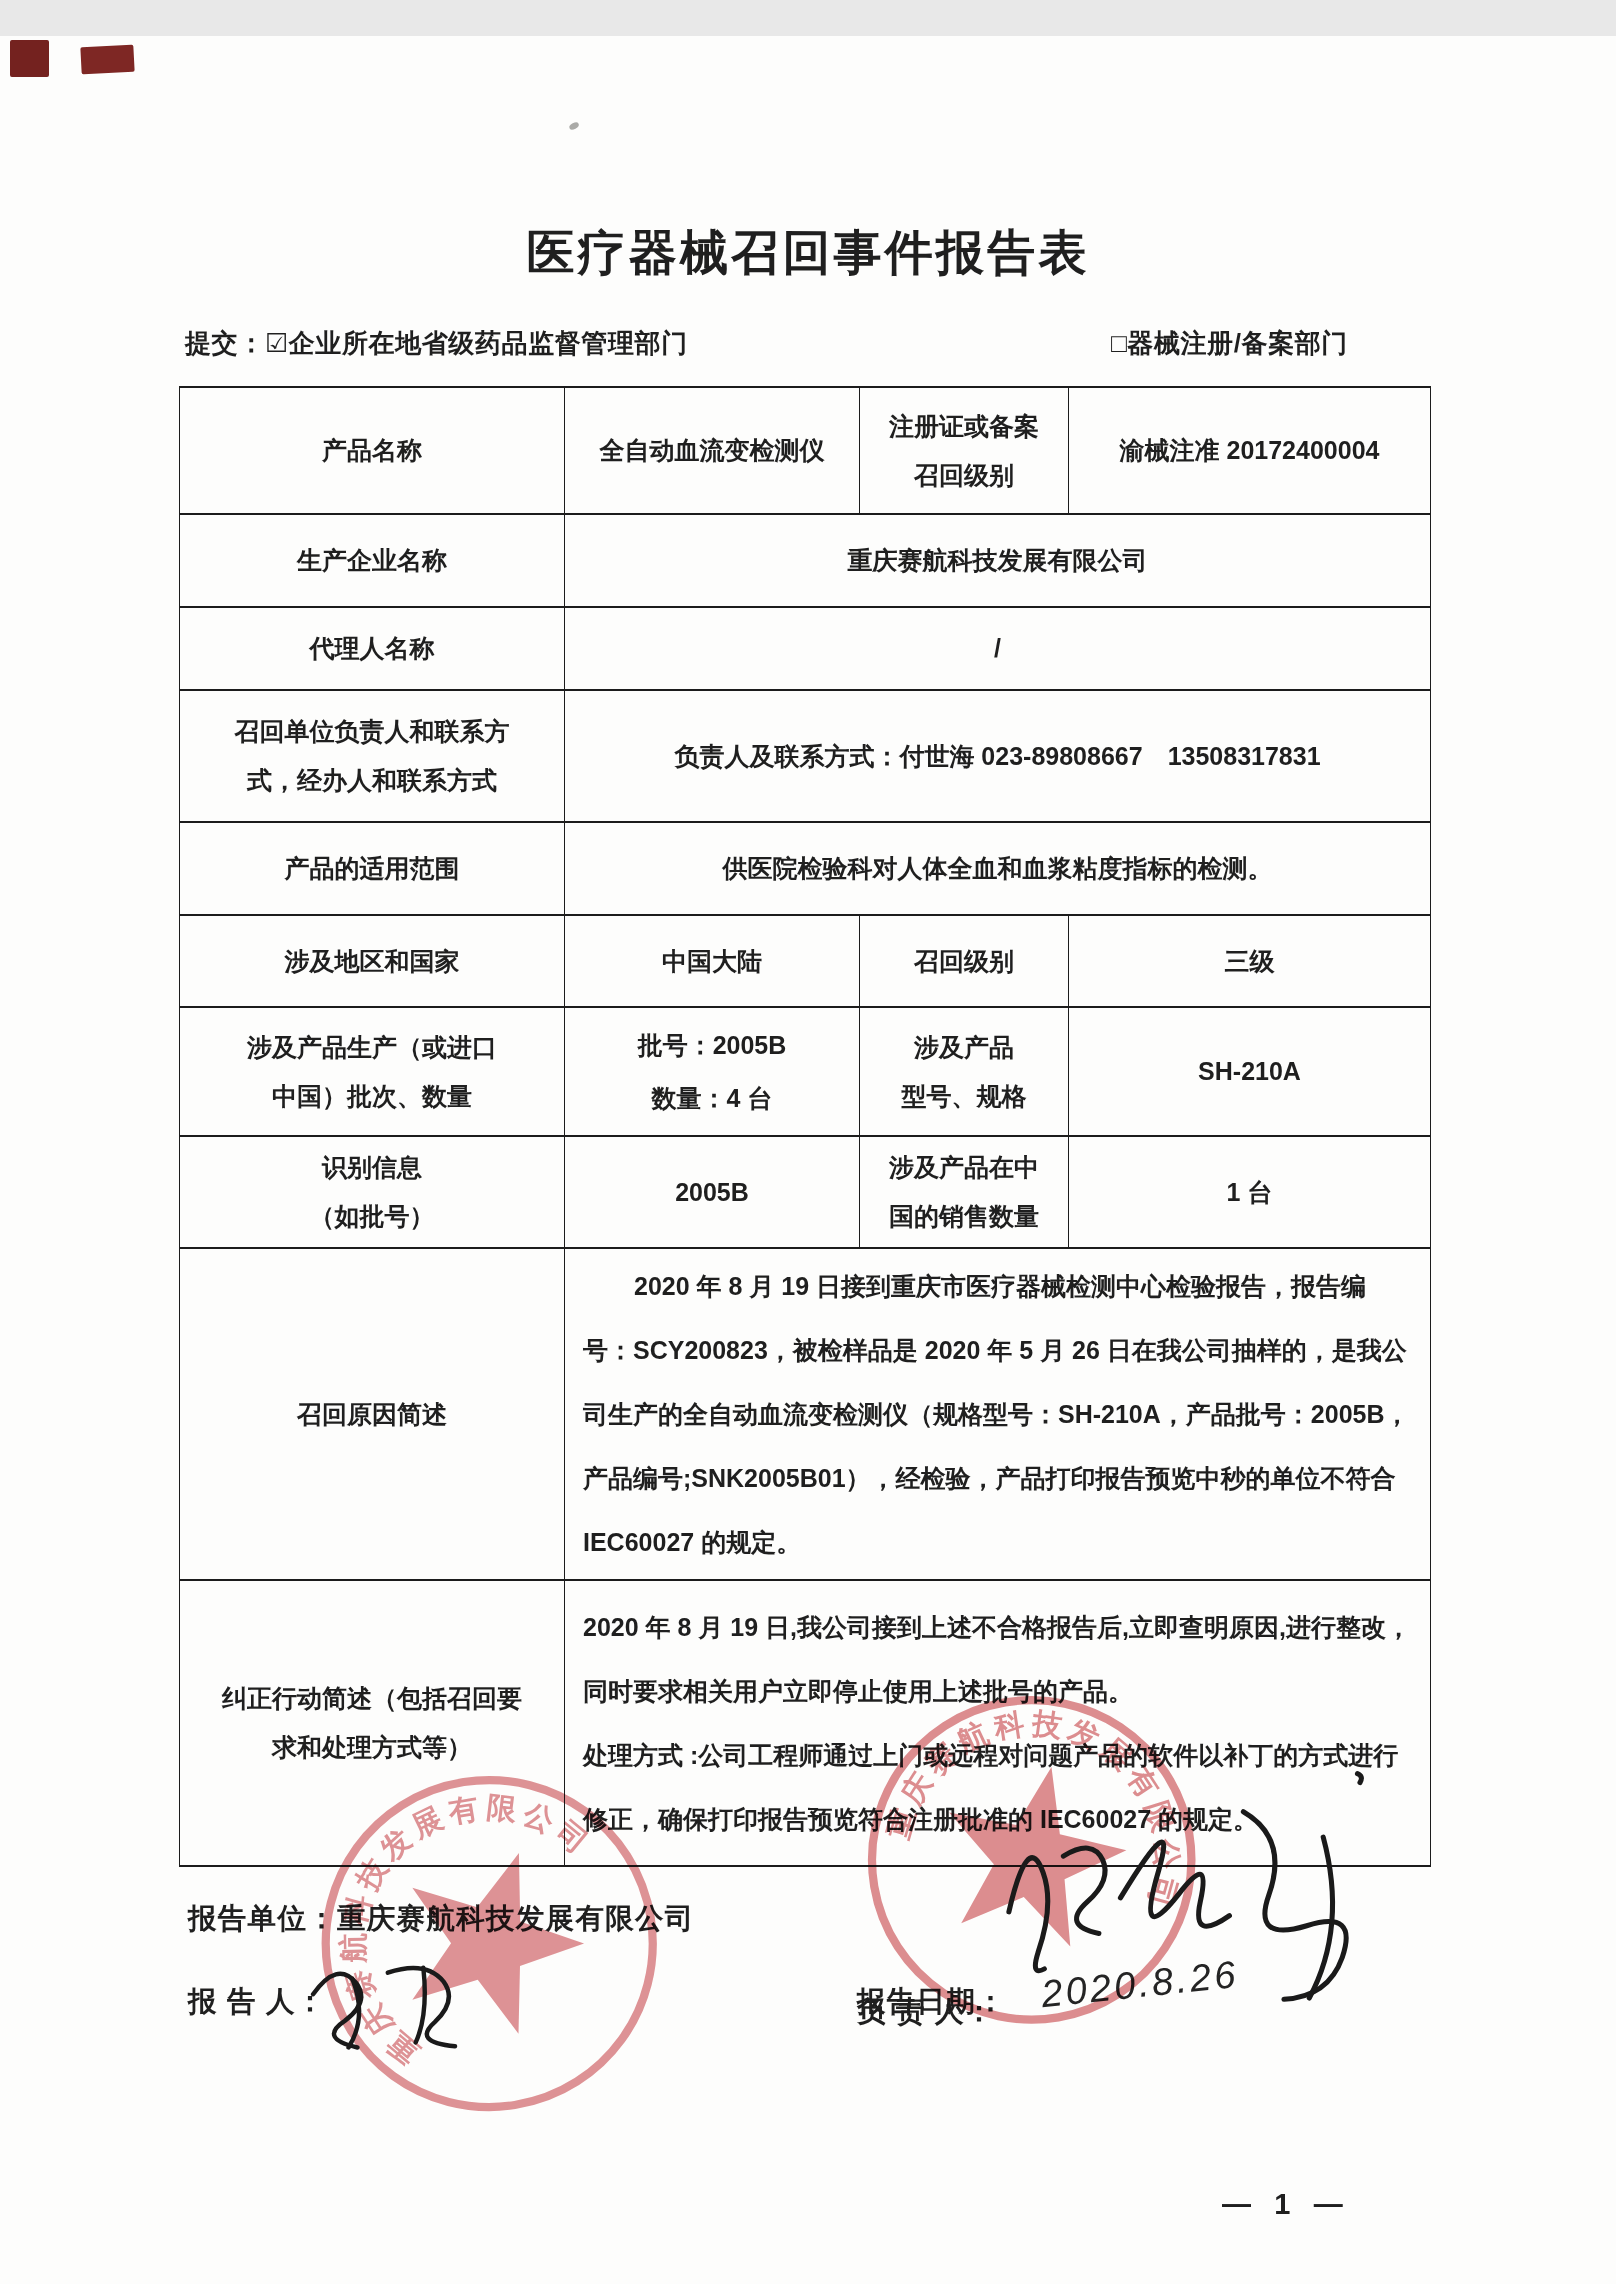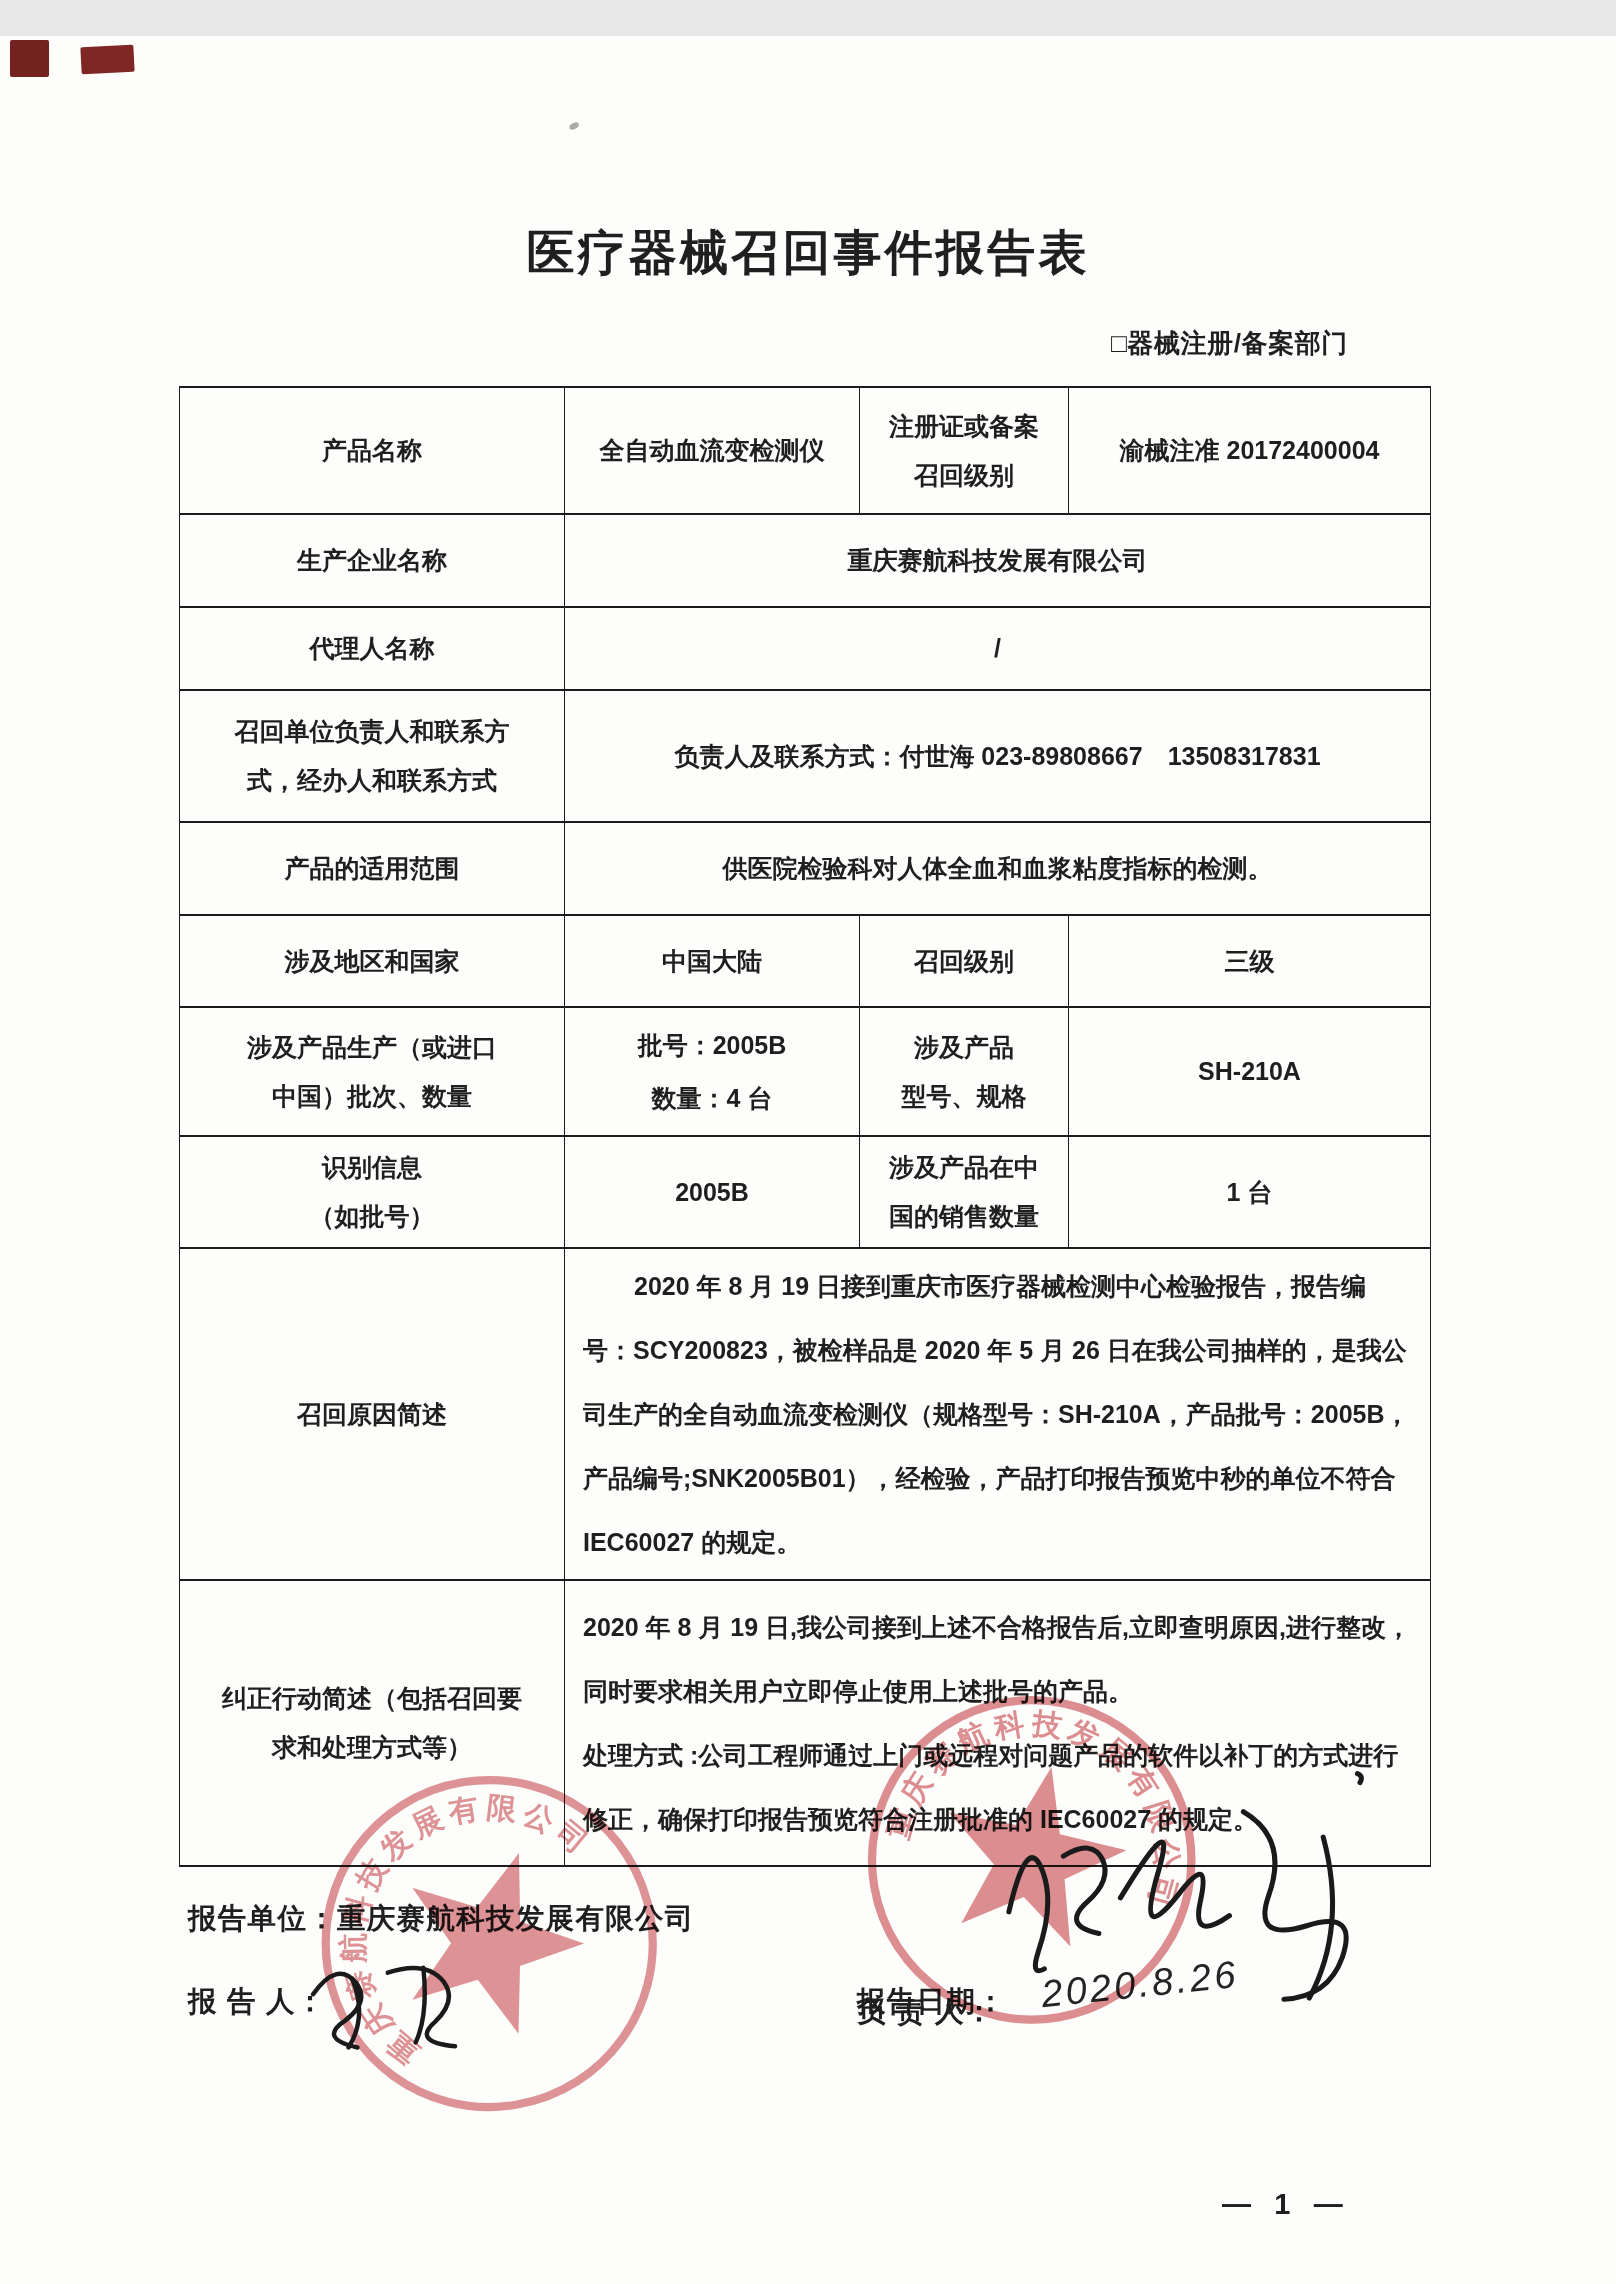--- a/index.html
+++ b/index.html
@@ -46,20 +46,21 @@
 
 <div class="sheet">
 
   <div class="artifact1"></div>
   <div class="artifact2"></div>
   <div class="speck"></div>
   <div class="bottom-strip"></div>
 
   <div class="title">医疗器械召回事件报告表</div>
 
+  <div class="submit-left"><span>提交：</span><span class="cbx">☑</span><span>企业所在地省级药品监督管理部门</span></div>
 
   <div class="submit-right"><span class="cbx">□</span><span>器械注册/备案部门</span></div>
 
   <table class="form">
     <colgroup>
         <col style="width:385px">
         <col style="width:295px">
         <col style="width:209px">
         <col style="width:362px">
       </colgroup>

